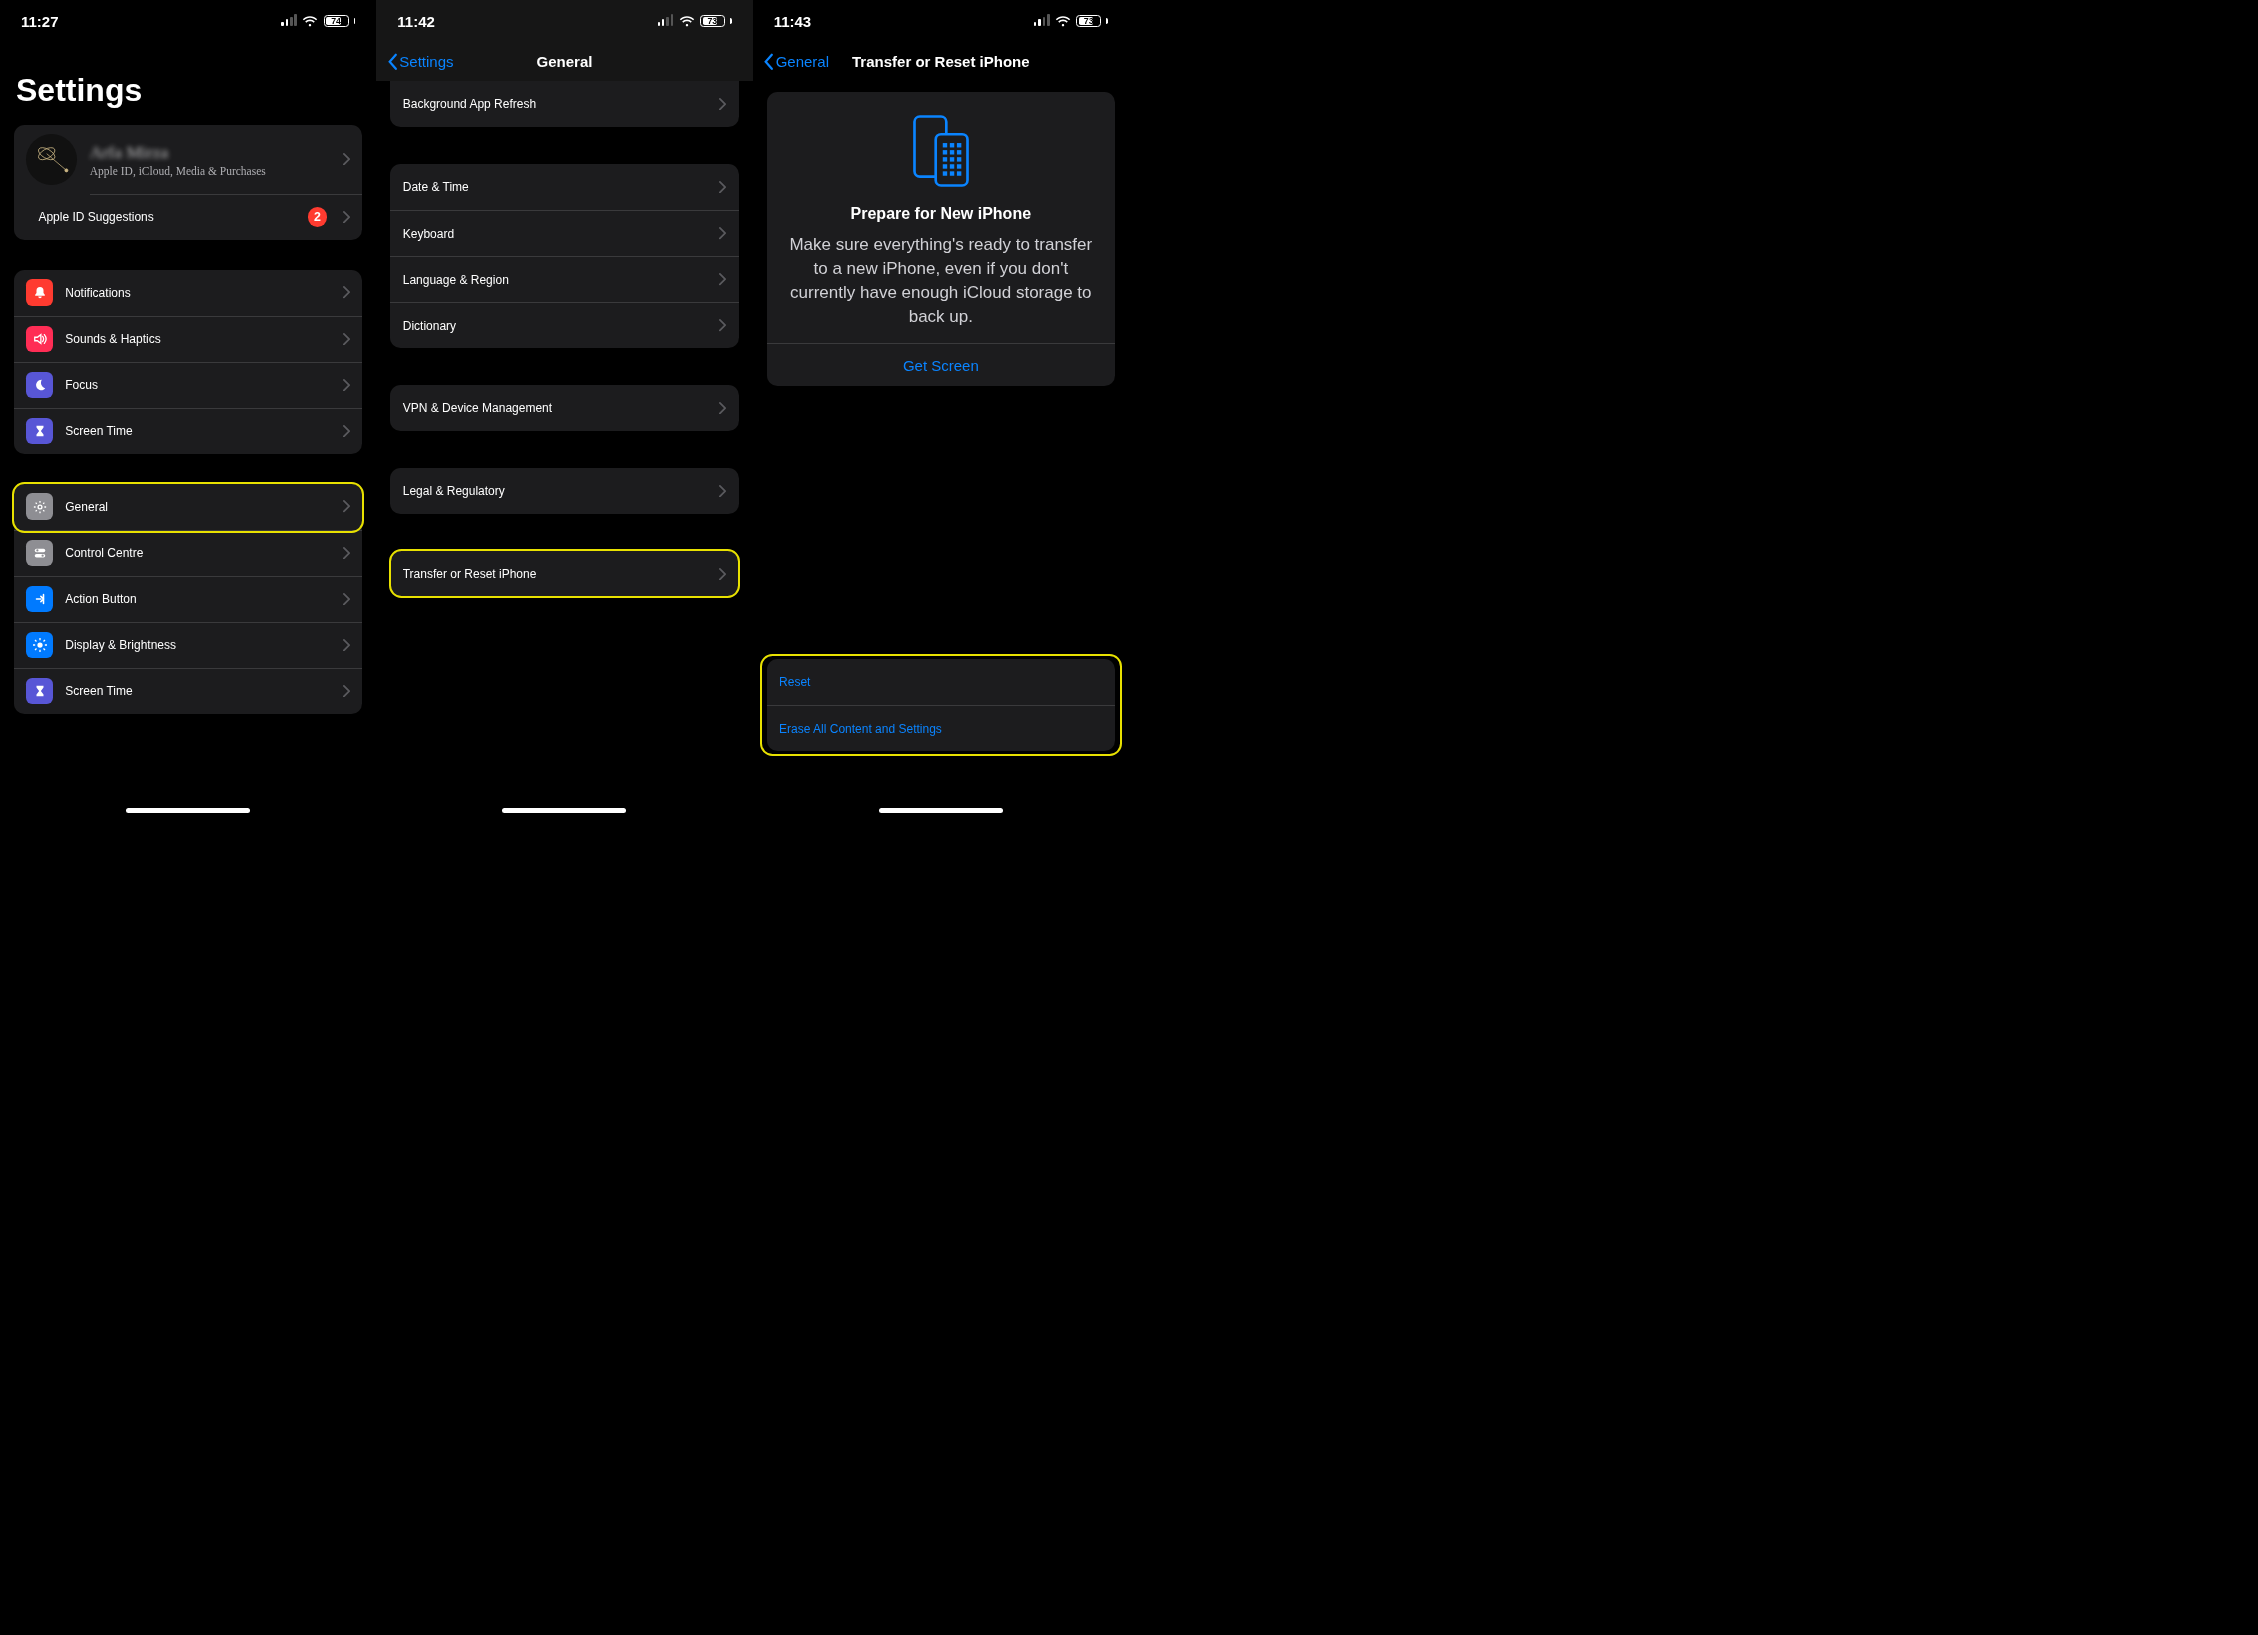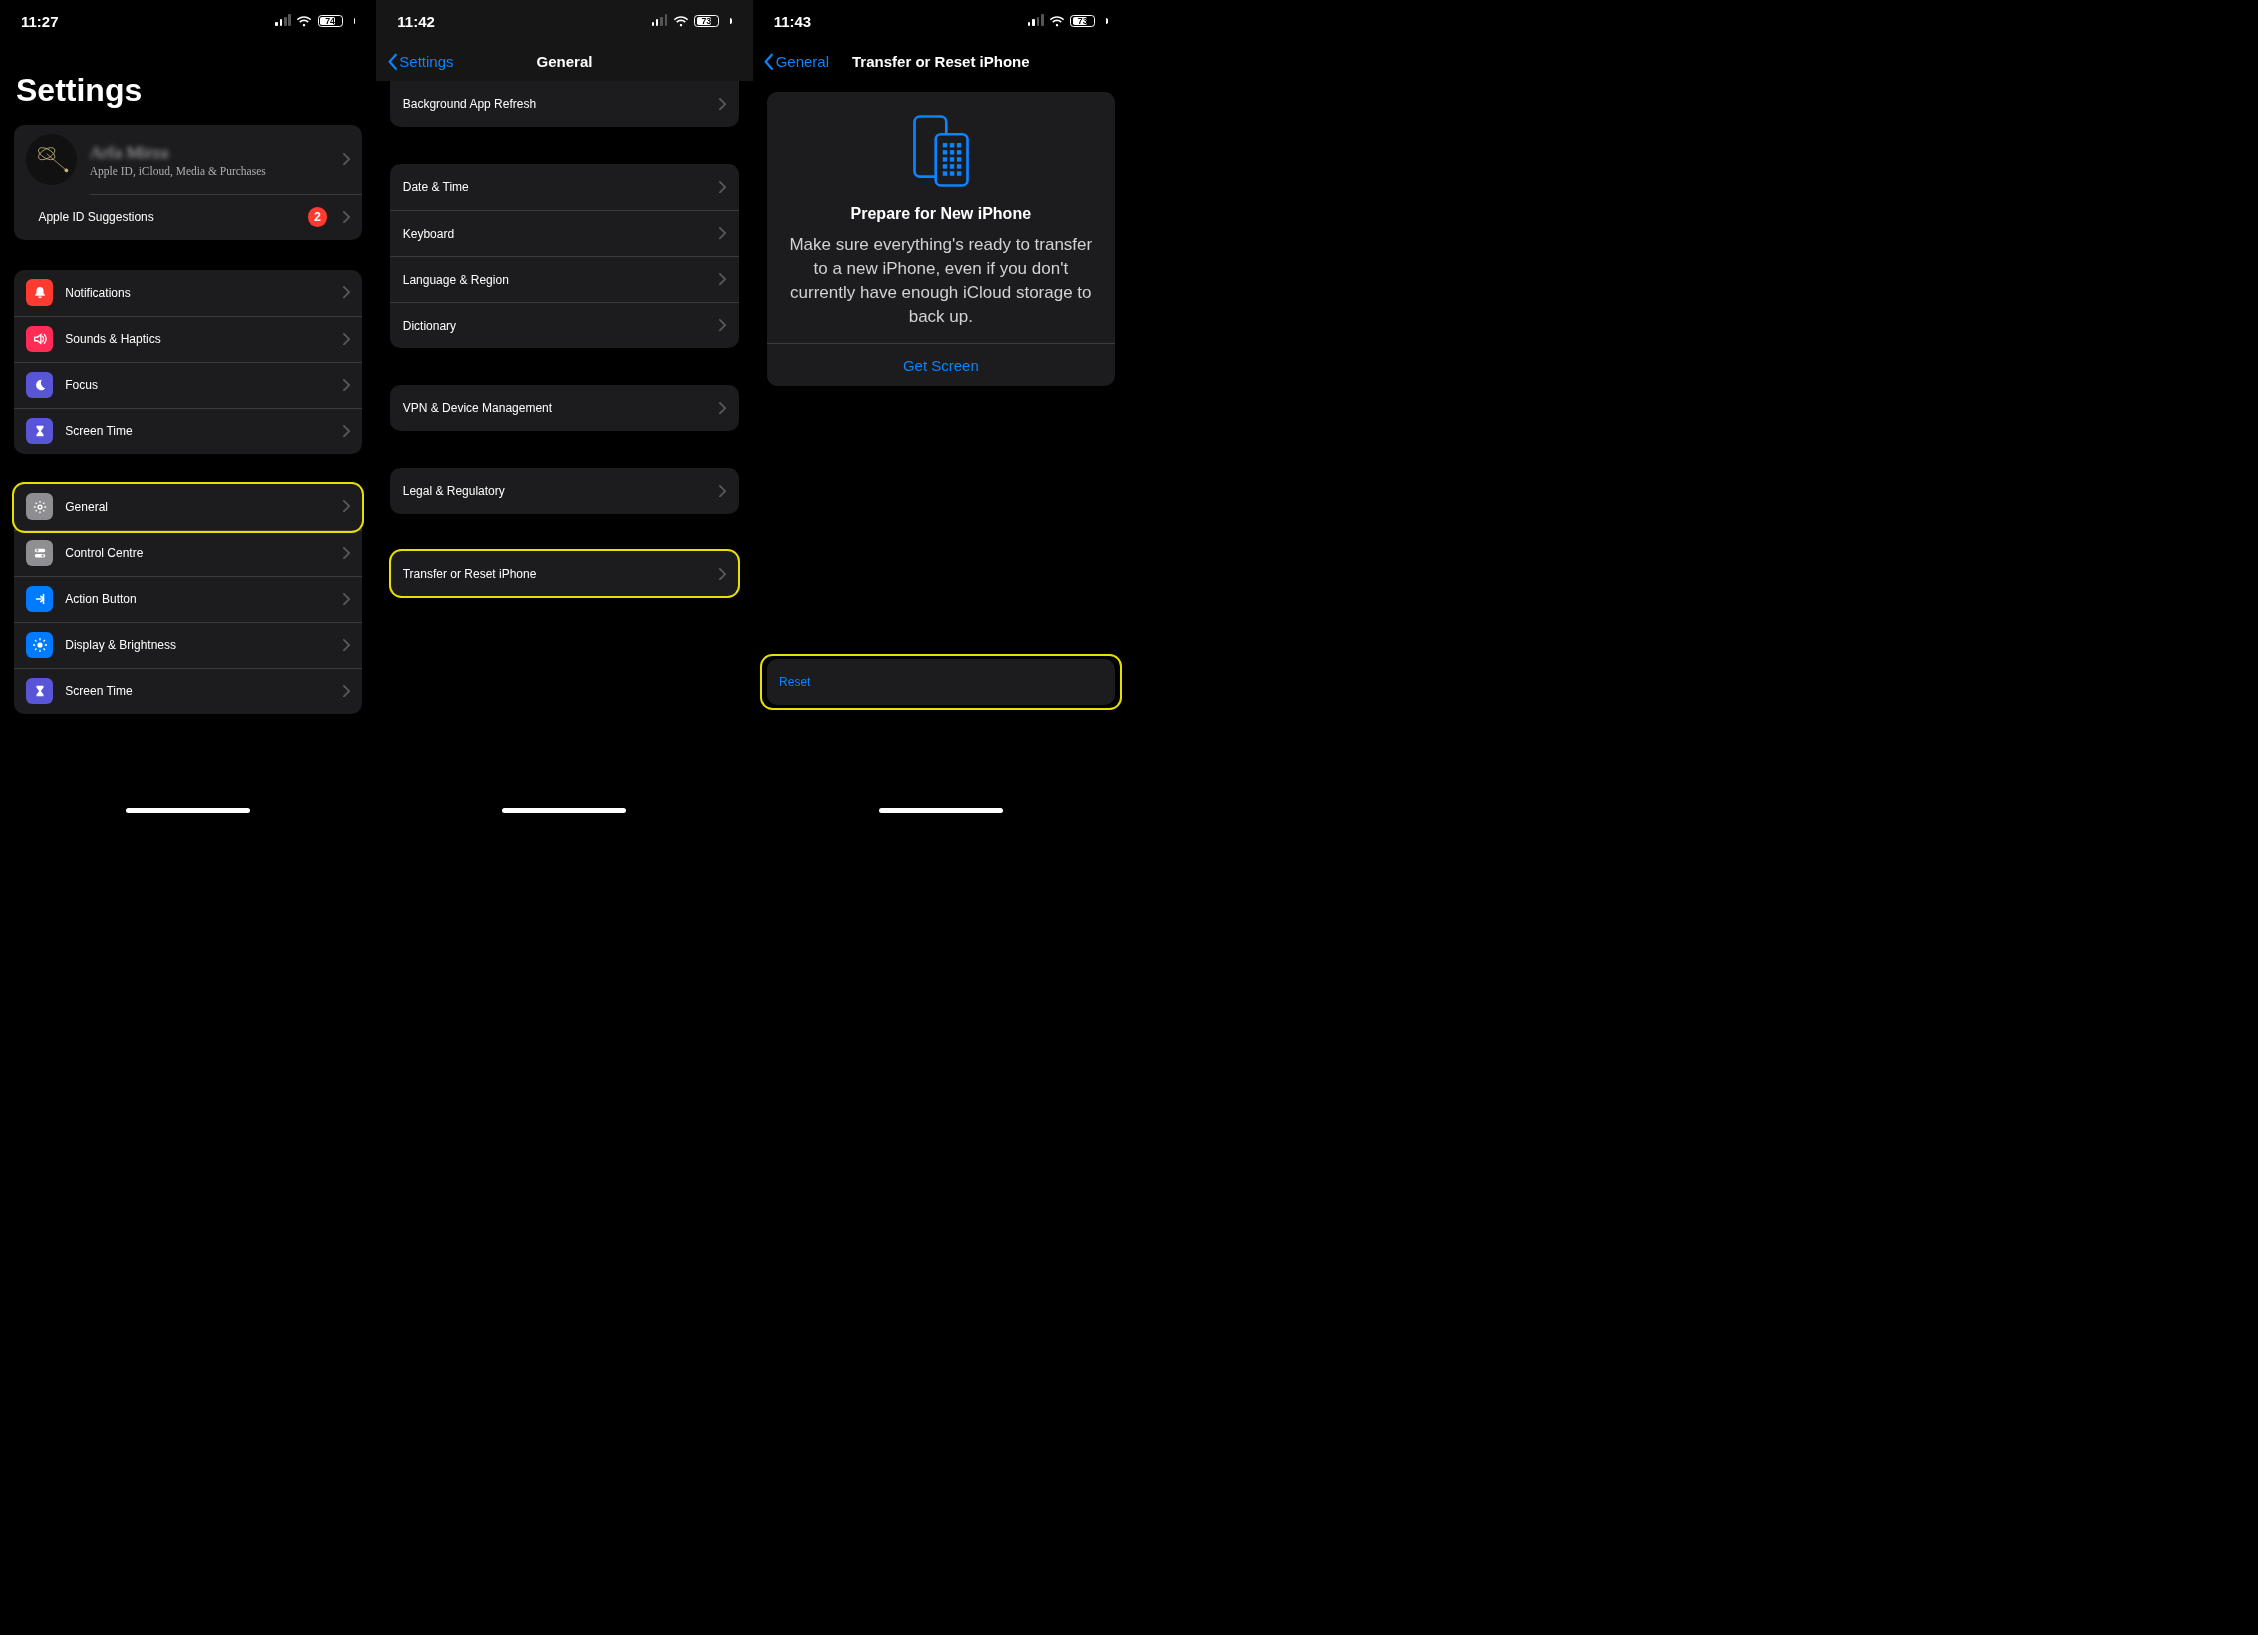--- a/index.html
+++ b/index.html
@@ -39,21 +39,21 @@
   .signal span { width: 2.6px; background: #fff; display: block; border-radius: 0.9px; }
   .signal span:nth-child(1){height:4.4px}
   .signal span:nth-child(2){height:7px}
   .signal span:nth-child(3){height:9.7px;background:#555}
   .signal span:nth-child(4){height:12.4px;background:#555}
   .wifi {
     width: 16px; height: 12.4px; position: relative;
   }
   .wifi svg { display:block; }
   .battery {
-    display:flex; align-items:center; gap:11px;
+    display:flex; align-items:center; gap:5px;
   }
   .batt-body {
     border: 1.3px solid #fff; border-radius: 3.5px;
     width: 25px; height: 12.4px; display:flex; align-items:center; padding:0.9px 1.8px;
     font-size: 8.8px; font-weight: 700; color:#000; position:relative;
   }
   .batt-fill { background:#fff; border-radius:1.8px; height:100%; }
   .batt-txt { position:absolute; left:0; right:0; text-align:center; color:#000; font-size:8.8px; font-weight:700;}
   .batt-cap { width:1.8px; height:5.3px; background:#fff; border-radius:0 1.8px 1.8px 0; }
 
@@ -515,20 +515,23 @@
       <h3>Prepare for New iPhone</h3>
       <p>Make sure everything's ready to transfer to a new iPhone, even if you don't currently have enough iCloud storage to back up.</p>
       <div class="card-btn">Get Screen</div>
     </div>
 
     <div style="position:relative;margin-top:273px;">
       <div class="group" id="s3actions">
           <div class="row">
             <span class="label blue-link">Reset</span>
           </div>
+          <div class="row">
+            <span class="label blue-link">Erase All Content and Settings</span>
+          </div>
         </div>
       <div class="hl" style="left:7px;right:7px;top:-5.3px;bottom:-5.3px;height:auto;"></div>
     </div>
 
     <div class="home-ind"></div>
   </div>
 
 </div>
 
 

